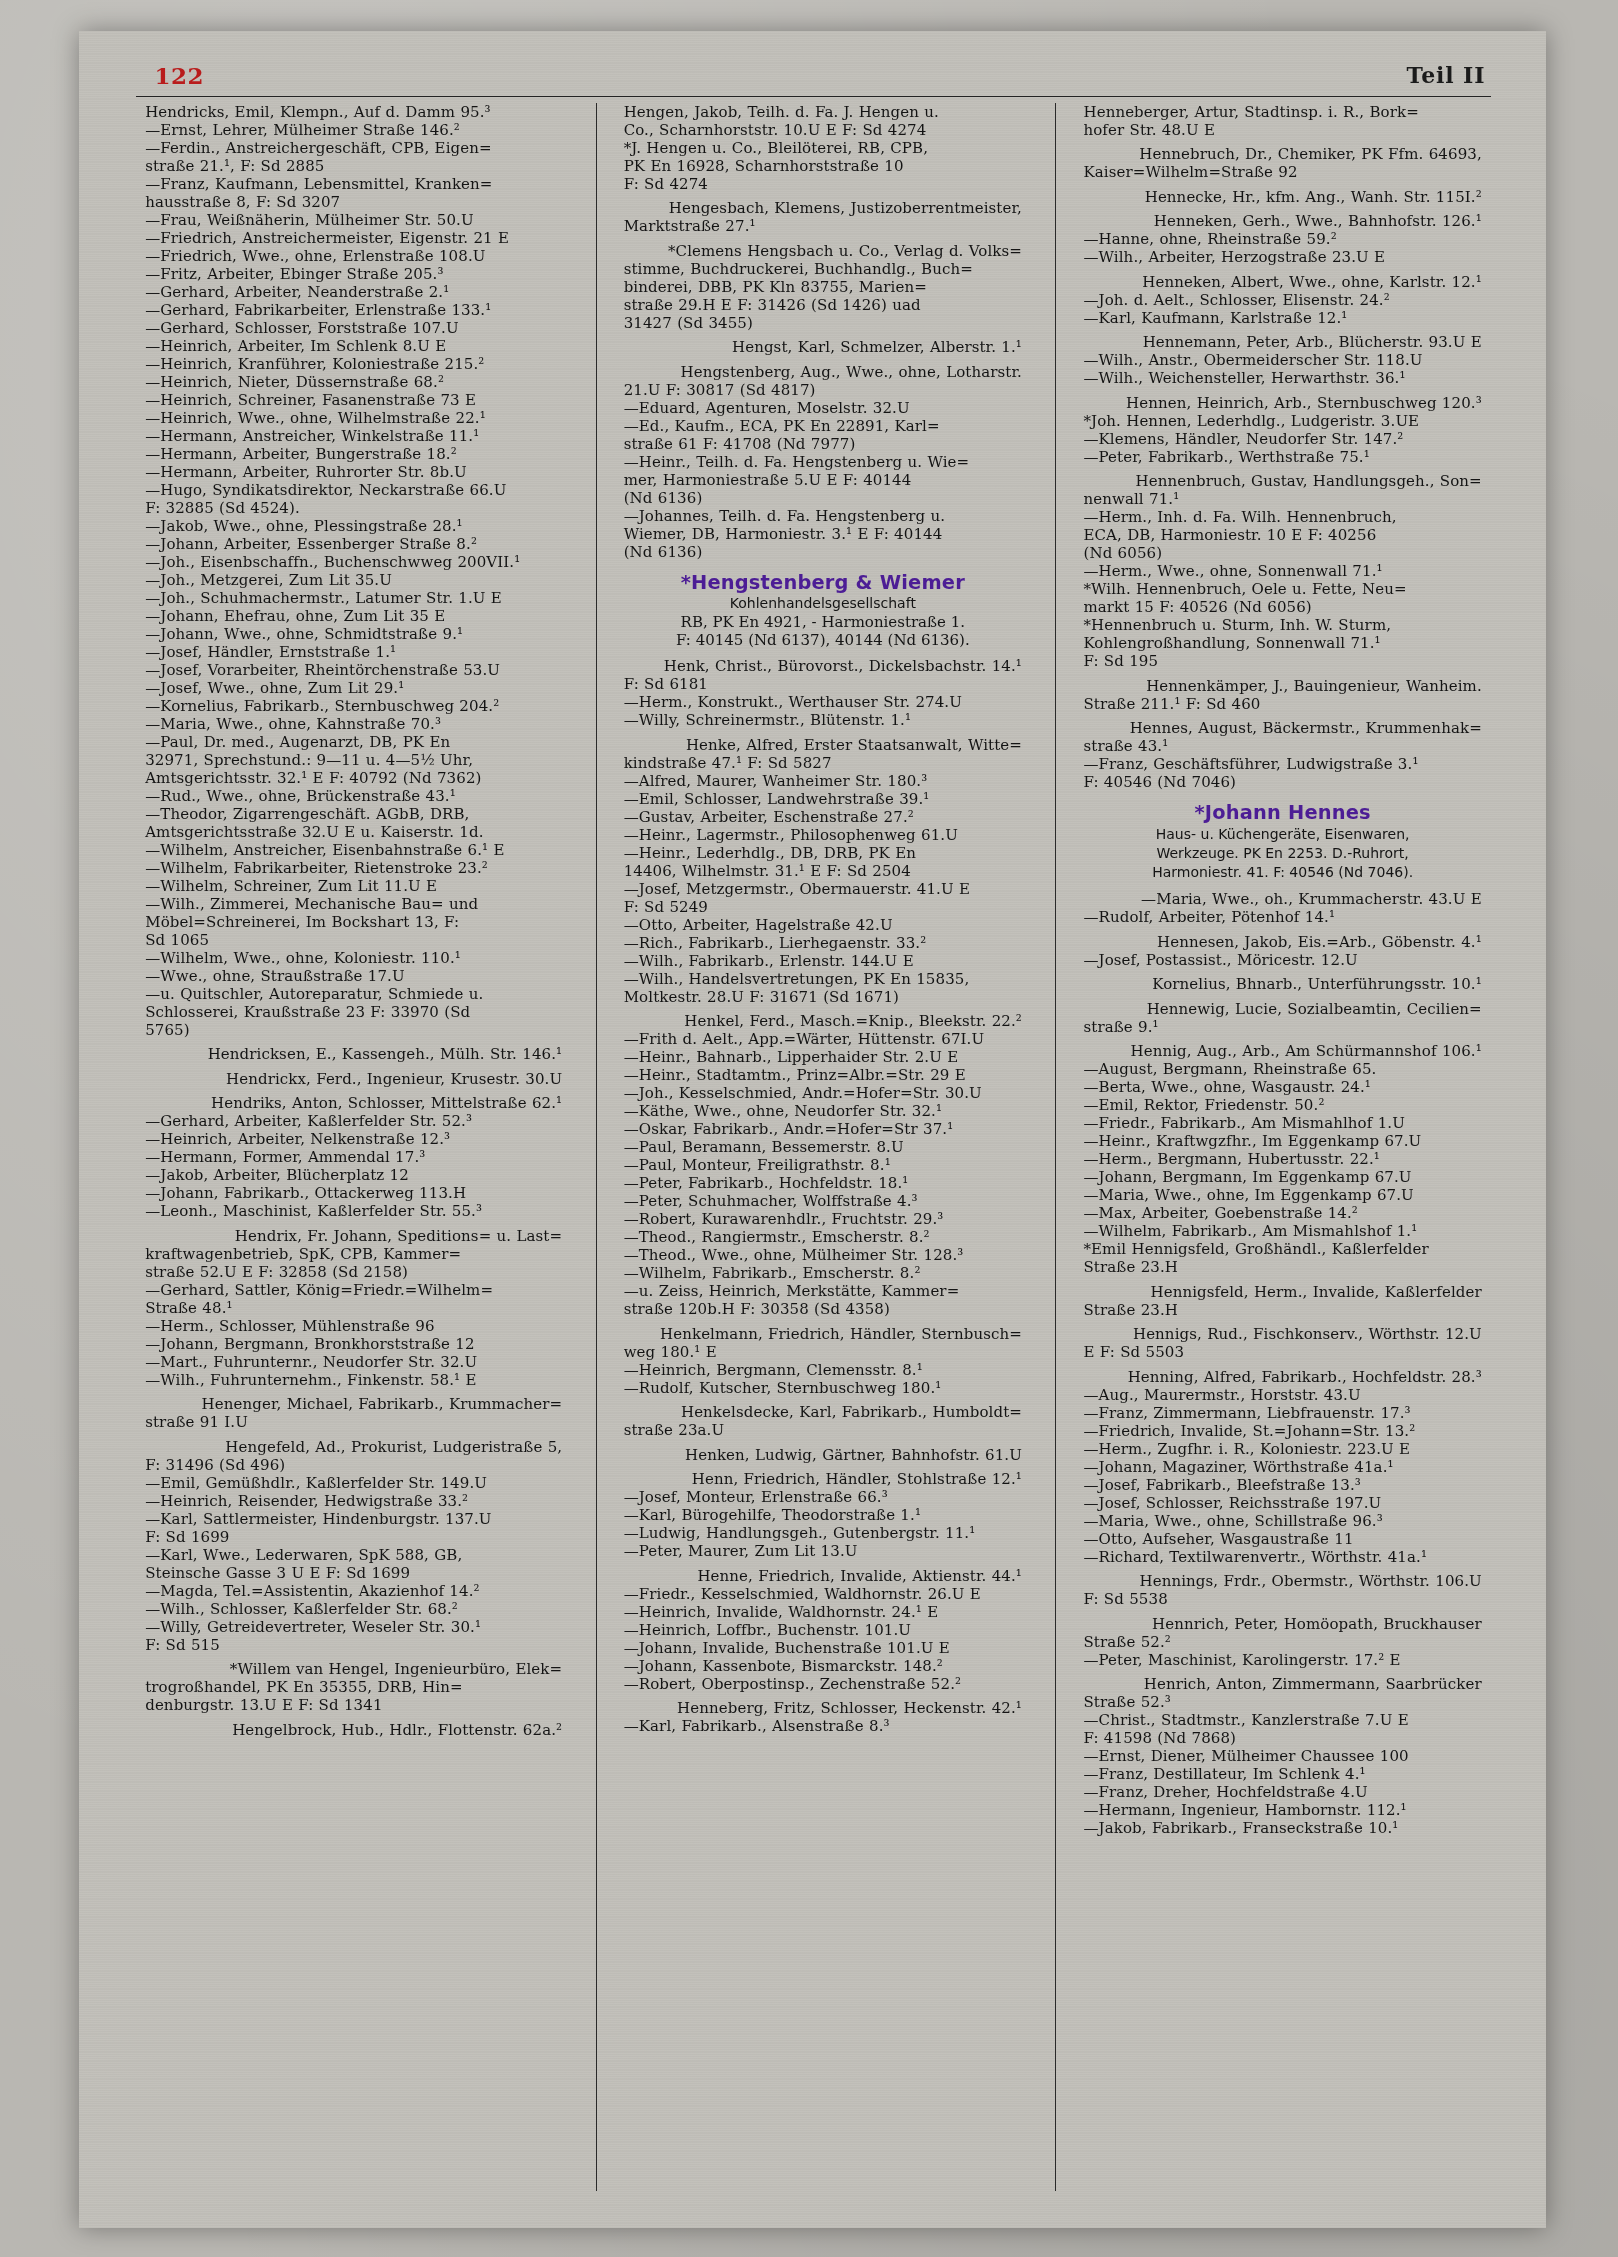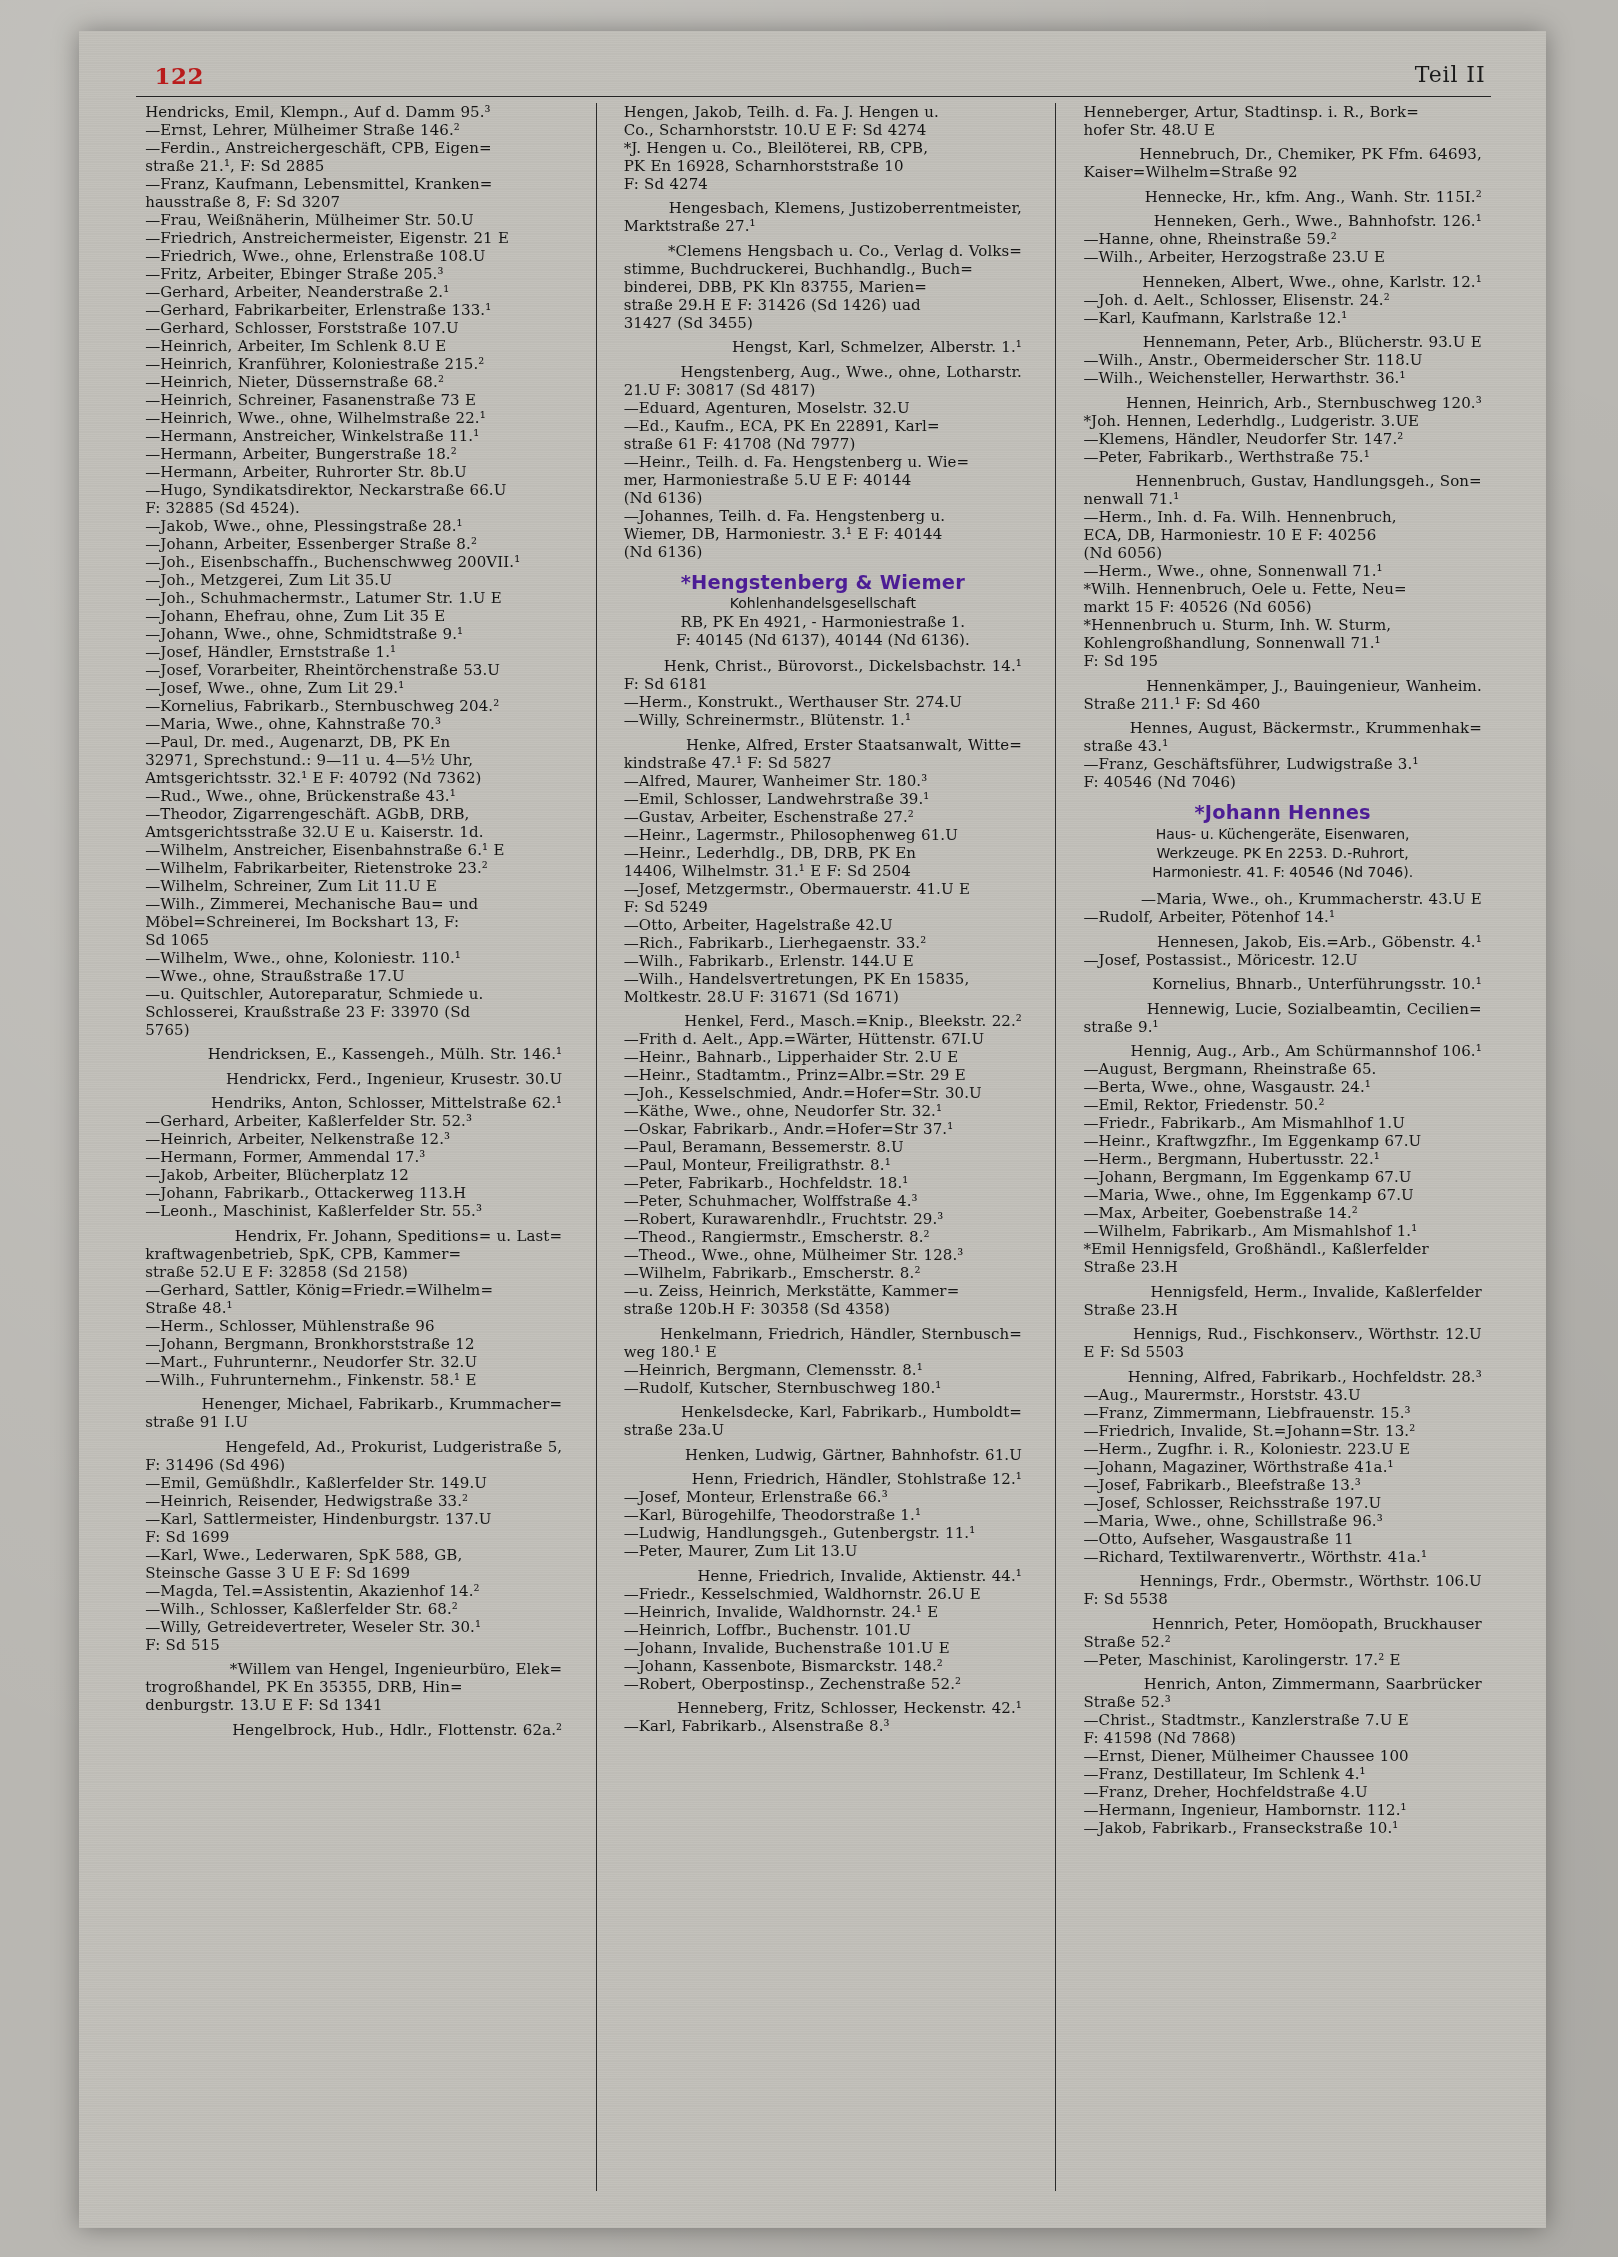--- a/index.html
+++ b/index.html
@@ -67,21 +67,21 @@
     text-align: center;
     font-size: 20px;
     font-weight: bold;
     color: #191919;
     letter-spacing: 0.9px;
   }
   .folio-right {
     position: absolute;
     right: 5.5px; top: 1.8px;
     font-size: 22px;
-    font-weight: normal;
+    font-weight: bold;
     color: #1b1b1b;
     letter-spacing: 0.9px;
   }
   .rule {
     position: absolute;
     left: 0; right: 0;
     top: 35px;
     border-top: 1.8px solid #232323;
   }
   
@@ -404,21 +404,21 @@
             <div class="entry">—Max, Arbeiter, Goebenstraße 14.²</div>
             <div class="entry">—Wilhelm, Fabrikarb., Am Mismahlshof 1.¹</div>
             <div class="entry">*Emil Hennigsfeld, Großhändl., Kaßlerfelder</div>
             <div class="entry">Straße 23.H</div>
             <div class="entry gap">Hennigsfeld, Herm., Invalide, Kaßlerfelder</div>
             <div class="entry">Straße 23.H</div>
             <div class="entry gap">Hennigs, Rud., Fischkonserv., Wörthstr. 12.U</div>
             <div class="entry">E F: Sd 5503</div>
             <div class="entry gap">Henning, Alfred, Fabrikarb., Hochfeldstr. 28.³</div>
             <div class="entry">—Aug., Maurermstr., Horststr. 43.U</div>
-            <div class="entry">—Franz, Zimmermann, Liebfrauenstr. 15.³</div>
+            <div class="entry">—Franz, Zimmermann, Liebfrauenstr. 17.³</div>
             <div class="entry">—Friedrich, Invalide, St.=Johann=Str. 13.²</div>
             <div class="entry">—Herm., Zugfhr. i. R., Koloniestr. 223.U E</div>
             <div class="entry">—Johann, Magaziner, Wörthstraße 41a.¹</div>
             <div class="entry">—Josef, Fabrikarb., Bleefstraße 13.³</div>
             <div class="entry">—Josef, Schlosser, Reichsstraße 197.U</div>
             <div class="entry">—Maria, Wwe., ohne, Schillstraße 96.³</div>
             <div class="entry">—Otto, Aufseher, Wasgaustraße 11</div>
             <div class="entry">—Richard, Textilwarenvertr., Wörthstr. 41a.¹</div>
             <div class="entry gap">Hennings, Frdr., Obermstr., Wörthstr. 106.U</div>
             <div class="entry">F: Sd 5538</div>

